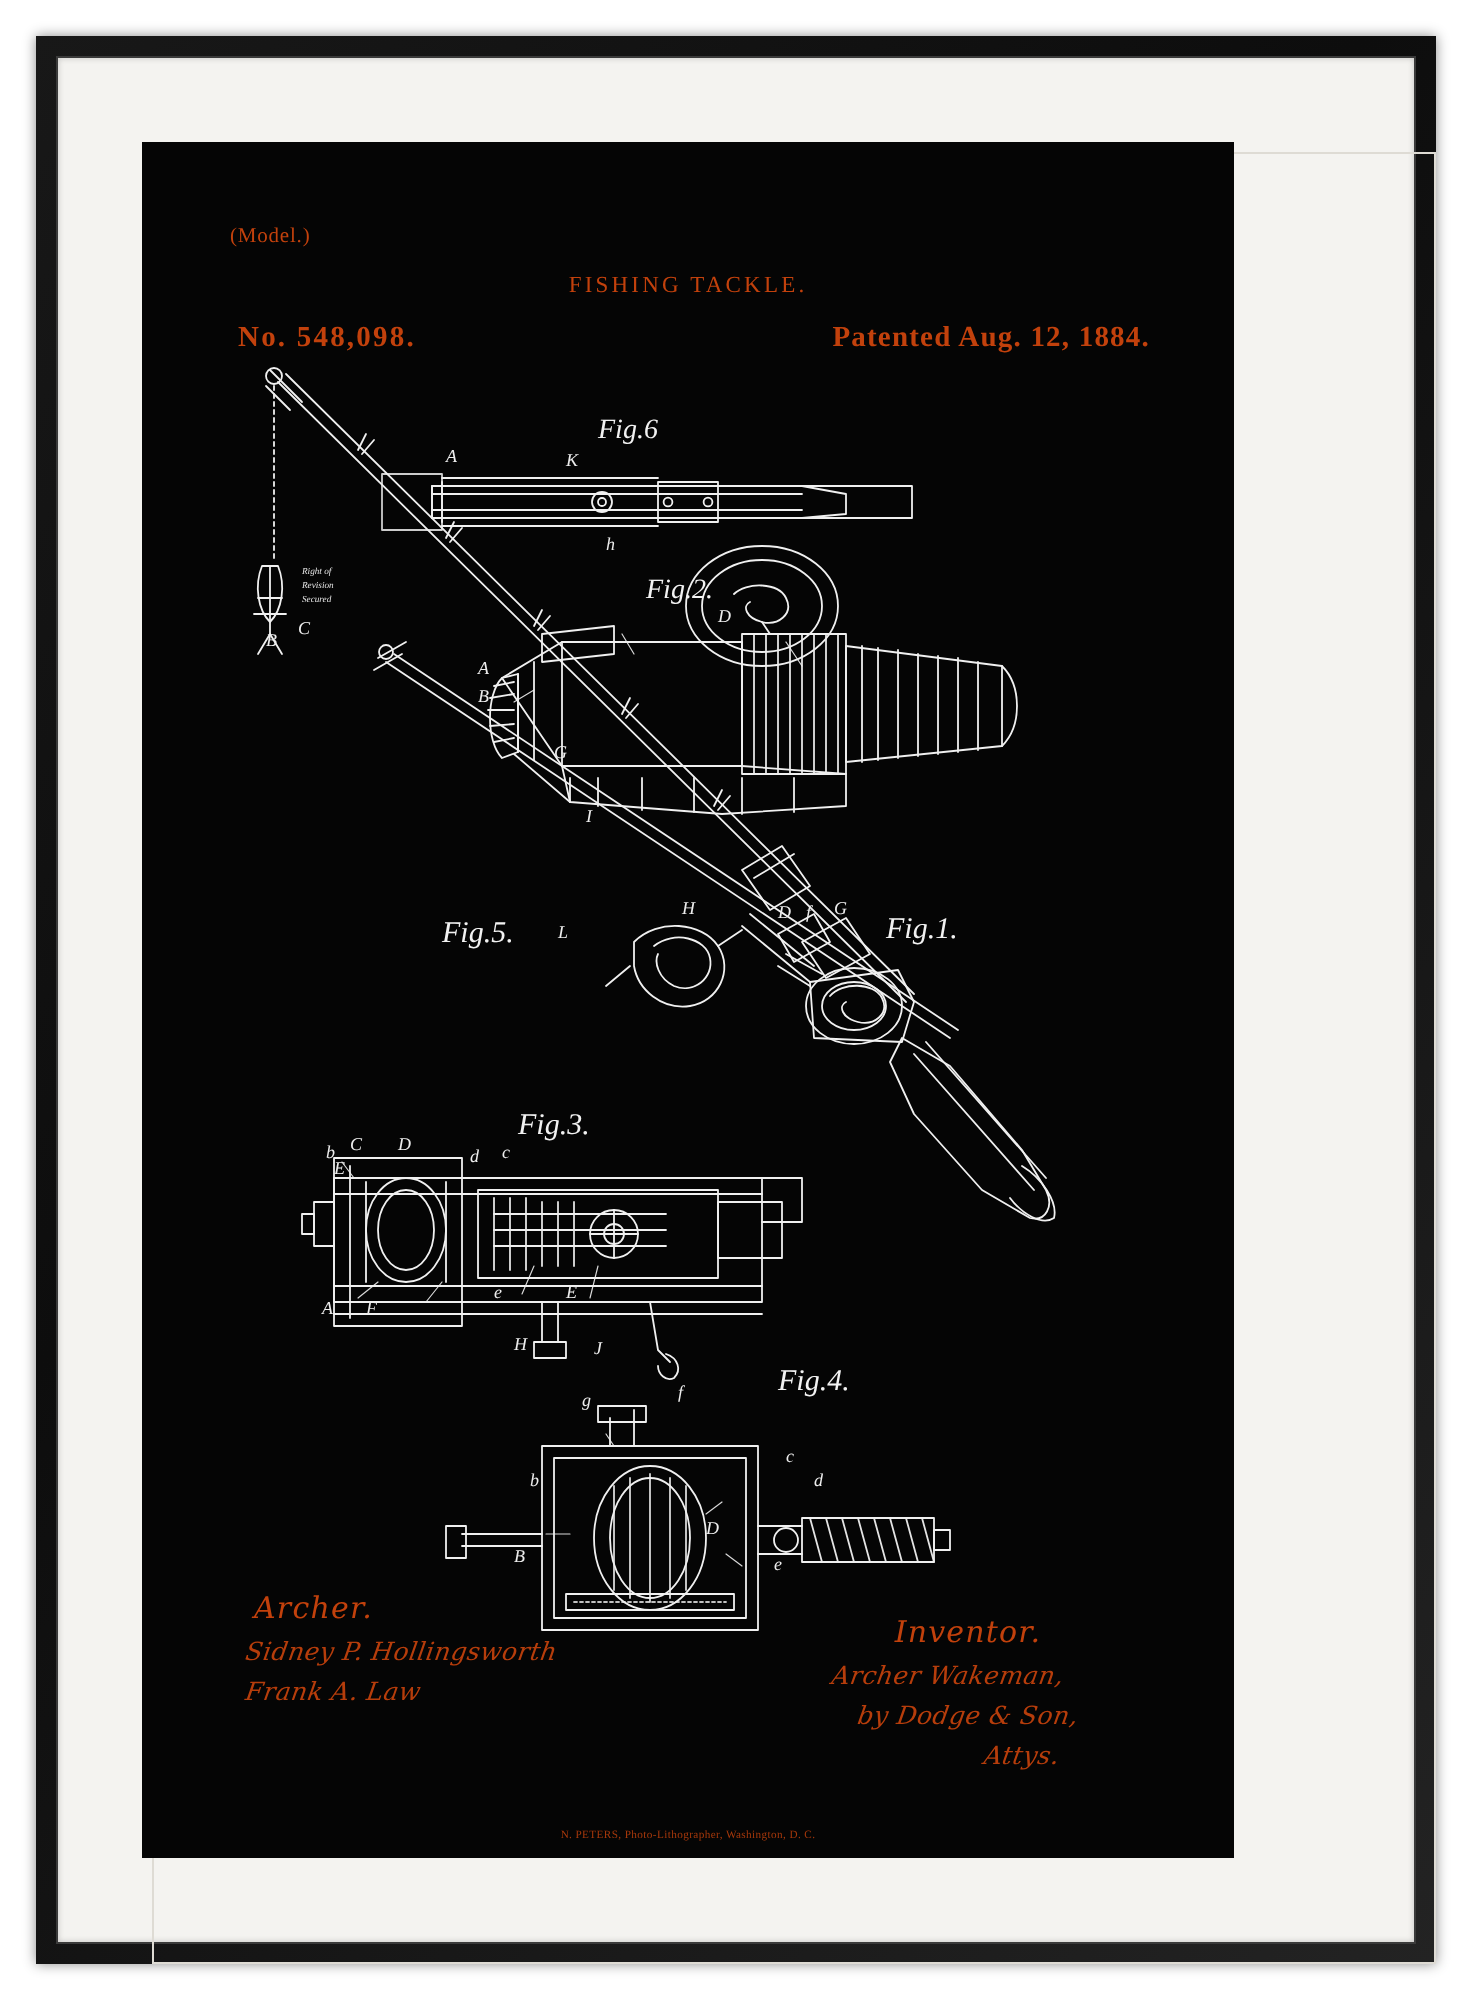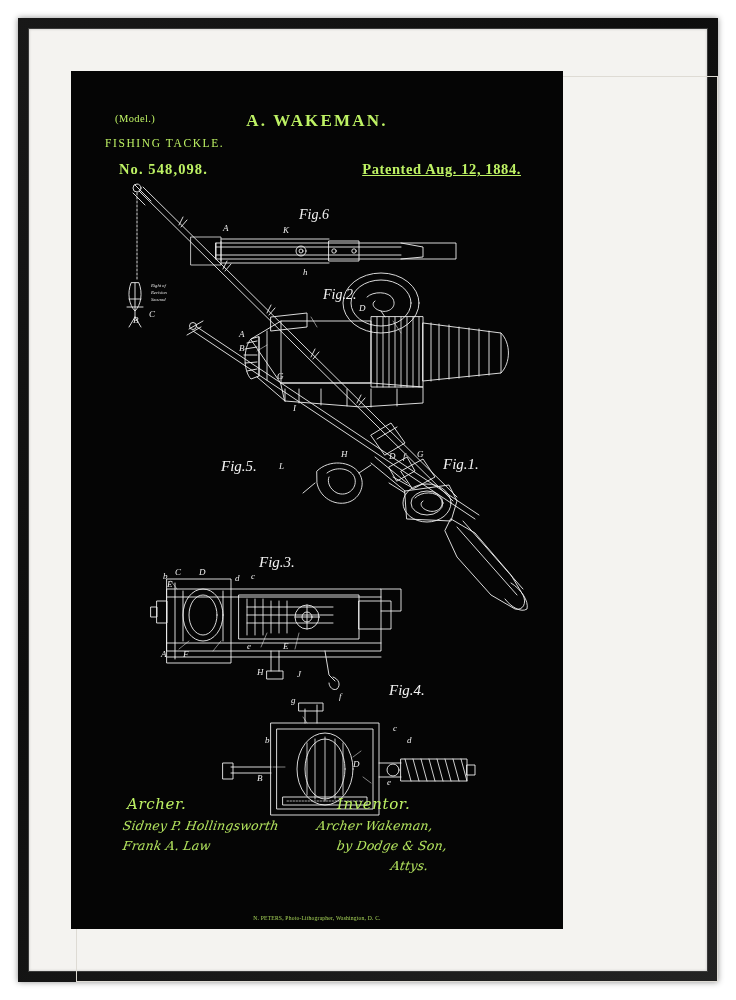--- a/index.html
+++ b/index.html
@@ -52,24 +52,24 @@
     height: 906px;
     box-sizing: border-box;
     border: 1px solid #dedbd4;
   }
 
   
   .plate {
     position: absolute;
     left: 71px;
     top: 71px;
-    width: 492px;
+    width: 546px;
     height: 858px;
     background: #050505;
-    color: #bef264;
+    color: #c2410c;
     box-sizing: border-box;
     overflow: hidden;
   }
 
   .plate-inner {
     position: absolute;
     inset: 0;
     padding: 22px 34px 14px 34px;
     box-sizing: border-box;
   }
@@ -95,39 +95,39 @@
     text-align: center;
     font-size: 17px;
     letter-spacing: 2.2px;
     font-weight: bold;
   }
   .title-sub {
     position: absolute;
     left: 0;
     right: 0;
     top: 44px;
+    text-align: center;
     font-size: 11.5px;
     letter-spacing: 1.6px;
   }
   .pat-no {
     position: absolute;
     left: 14px;
     top: 68px;
     font-size: 14.5px;
     letter-spacing: 1.1px;
     font-weight: bold;
   }
   .pat-date {
     position: absolute;
     right: 8px;
     top: 68px;
     font-size: 14.5px;
     letter-spacing: 0.6px;
     font-weight: bold;
-    text-decoration: underline;
   }
 
   
   .canvas-wrap {
     position: absolute;
     left: 0;
     top: 100px;
     width: 594px;
     height: 700px;
   }
@@ -155,23 +155,23 @@
   }
   .attest-block {
     position: absolute;
     left: 18px;
     top: 0;
     width: 230px;
   }
   .inventor-block {
     position: absolute;
     right: 6px;
-    top: 0;
+    top: 12px;
     width: 220px;
-    text-align: left;
+    text-align: center;
   }
   .script-head {
     font-family: "DejaVu Serif", serif;
     font-style: italic;
     font-size: 15px;
     letter-spacing: 0.6px;
   }
   .script-line {
     font-family: "DejaVu Serif", serif;
     font-style: italic;
@@ -210,21 +210,20 @@
 
 <div class="mat">
   <div class="mat-inner-line"></div>
 </div>
 
 <div class="plate">
   <div class="plate-inner">
 
     <div class="hdr">
       <div class="model-tag">(Model.)</div>
-      <div class="title-name">A. WAKEMAN.</div>
       <div class="title-sub">FISHING TACKLE.</div>
       <div class="pat-no">No. 548,098.</div>
       <div class="pat-date">Patented Aug. 12, 1884.</div>
     </div>
 
     <div class="canvas-wrap">
       <svg width="594" height="700" viewBox="0 0 594 700" xmlns="http://www.w3.org/2000/svg">
         <g stroke="#f0f0f0" fill="none" stroke-width="0.9" stroke-linecap="round" stroke-linejoin="round">
 
           <g>

